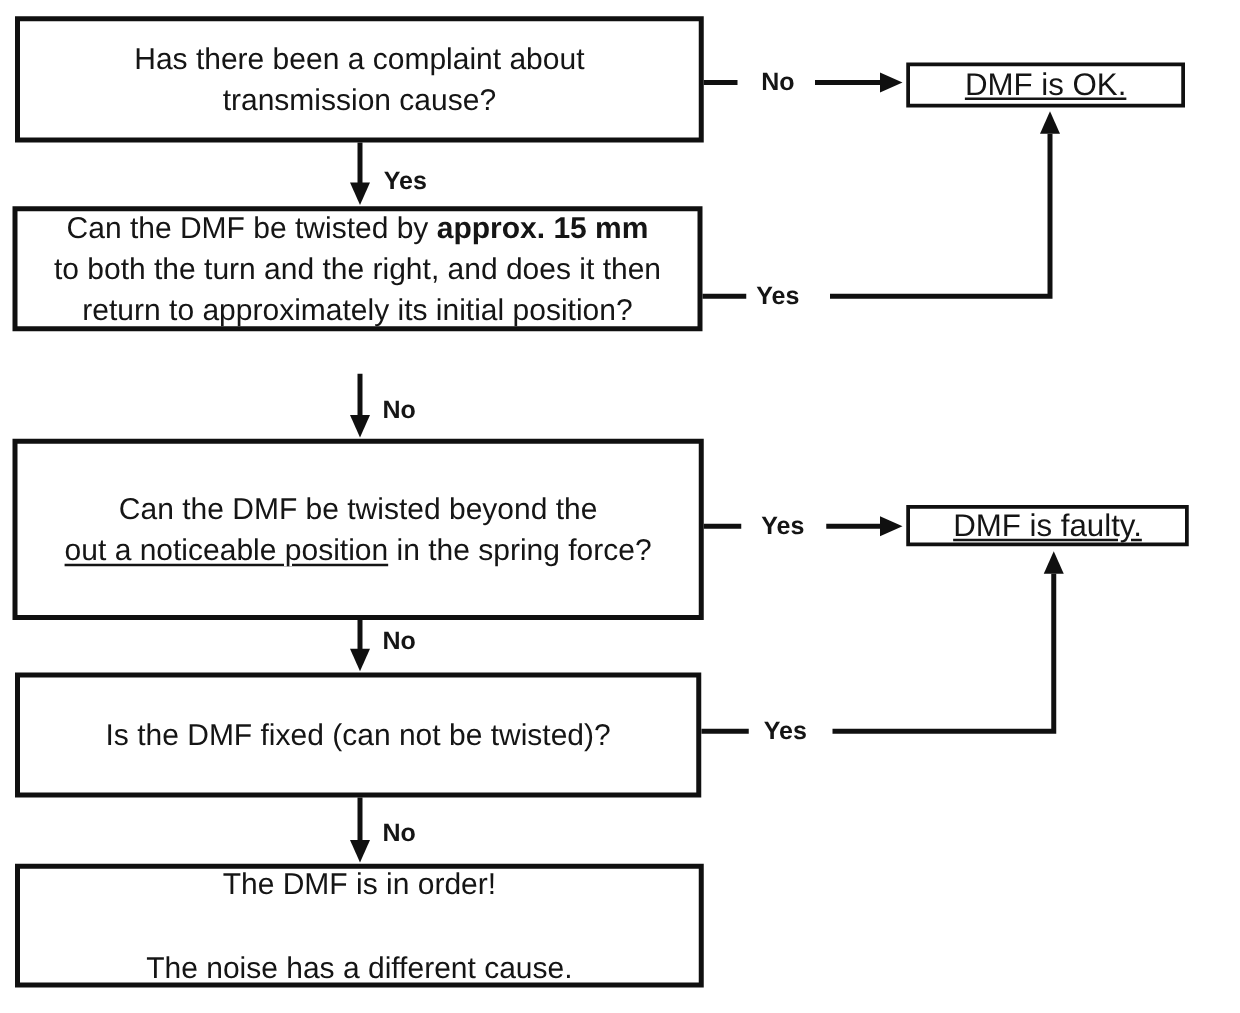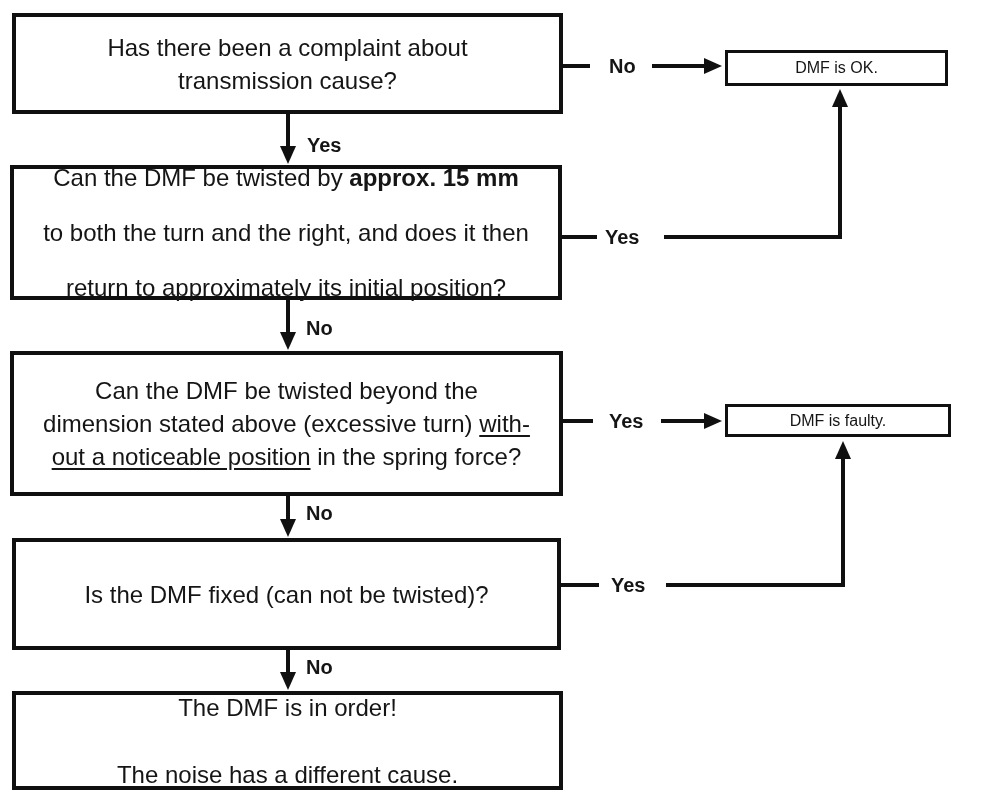--- a/index.html
+++ b/index.html
@@ -42,44 +42,45 @@
     flex-direction: column;
     align-items: center;
     justify-content: center;
     text-align: center;
     font-size: 24px;
     line-height: 33px;
     color: var(--text);
   }
   .box.small {
     border-width: 3px;
-    font-size: 16px;
+    font-size: 25px;
     line-height: 24px;
+    text-decoration: underline;
   }
   .tline { white-space: pre-wrap; }
   .tline b { font-weight: 700; }
   .ul {
     text-decoration: underline;
     text-underline-offset: 3px;
     text-decoration-thickness: 2px;
   }
   .lbl {
     position: absolute;
     font-weight: 700;
     font-size: 20px;
     line-height: 24px;
     color: var(--text);
     white-space: nowrap;
     text-align: center;
   }
   
   .q1   { left: 12px;  top: 13px;  width: 551px; height: 101px; }
-  .q2   { left: 10px;  top: 165px; width: 552px; height: 135px; gap: 22px; }
+  .q2   { left: 10px;  top: 165px; width: 552px; height: 100px; }
   .q3   { left: 10px;  top: 351px; width: 553px; height: 145px; }
-  .q4   { left: 12px;  top: 538px; width: 549px; height: 112px; justify-content: center; }
+  .q4   { left: 12px;  top: 538px; width: 549px; height: 100px; justify-content: center; }
   .end  { left: 12px;  top: 691px; width: 551px; height: 99px; gap: 34px;  }
   
   .ok      { left: 725px; top: 50px;  width: 223px; height: 36px; }
   .faulty  { left: 725px; top: 404px; width: 226px; height: 33px; }
   
   .lbl-yes-d1 { left: 307px; top: 133px; }
   .lbl-no-r1  { left: 609px; top: 54px;  }
   .lbl-yes-r2 { left: 605px; top: 225px; }
   .lbl-no-d2  { left: 306px; top: 316px; }
   .lbl-yes-r3 { left: 609px; top: 409px; }
@@ -141,21 +142,20 @@
   </div>
 
   <div class="box q2">
     <div class="tline"><span>Can the DMF be twisted by </span><b>approx. 15 mm</b></div>
     <div class="tline">to both the turn and the right, and does it then</div>
     <div class="tline">return to approximately its initial position?</div>
   </div>
 
   <div class="box q3">
     <div class="tline">Can the DMF be twisted beyond the</div>
-    <div class="tline"><span>dimension stated above (excessive turn) </span><span class="ul">with-</span></div>
     <div class="tline"><span class="ul">out a noticeable position</span><span> in the spring force?</span></div>
   </div>
 
   <div class="box q4">
     <div class="tline">Is the DMF fixed (can not be twisted)?</div>
   </div>
 
   <div class="box end">
     <div class="tline">The DMF is in order!</div>
     <div class="tline">The noise has a different cause.</div>

